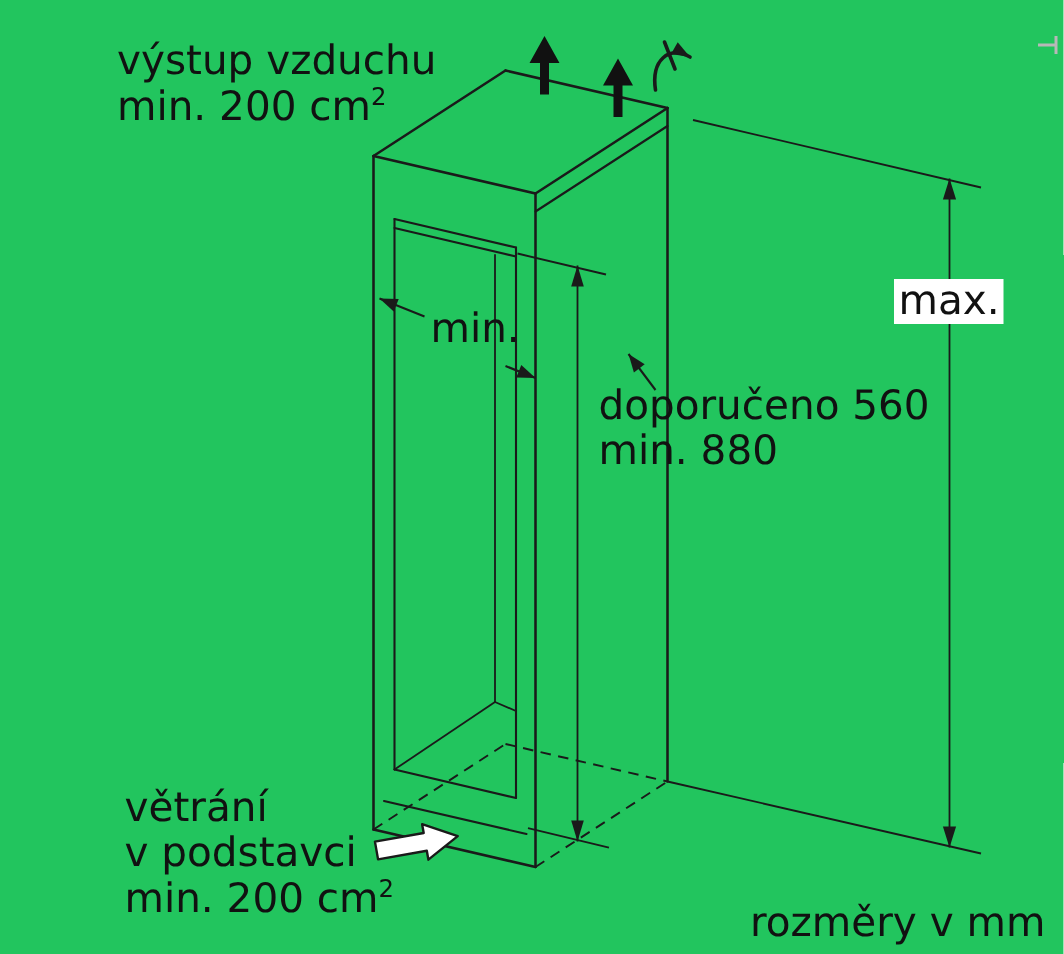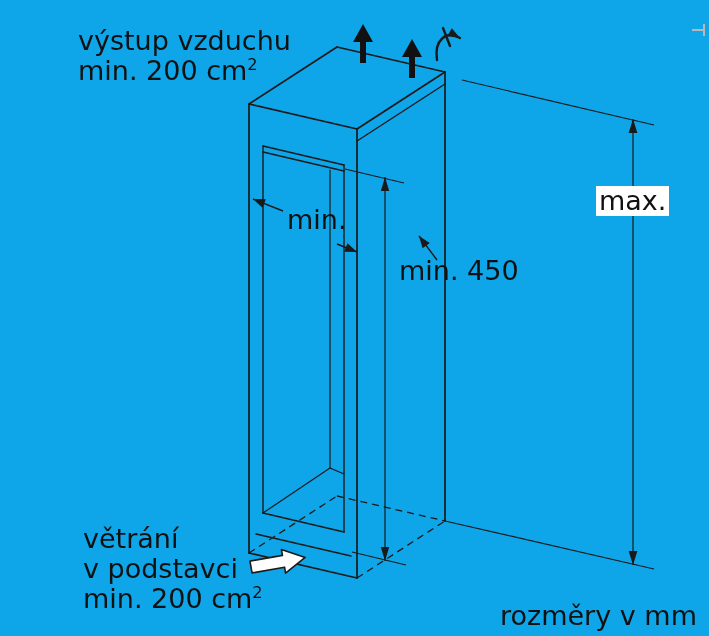--- a/index.html
+++ b/index.html
@@ -1,17 +1,17 @@
 <!DOCTYPE html>
 <html><head>
 <meta charset="utf-8">
 <style>
   html,body{margin:0;padding:0;background:#fff;}
   .stage{
-    position:relative;width:709px;height:636px;background:#0ea5e9;
+    position:relative;width:709px;height:636px;background:#22c55e;
     overflow:hidden;font-family:"DejaVu Sans", sans-serif;color:#111;
   }
   .stage svg{position:absolute;left:0;top:0;}
   .lbl{
     position:absolute;font-size:27px;line-height:1.12;color:#111;
     white-space:nowrap;
   }
   .lbl .row{display:block;}
   .indent10{margin-left:10px;}
   .dimbg{background:#fff;padding:0 3px;}
@@ -112,21 +112,22 @@
   <div class="lbl" id="lbl-air-outlet">
     <span class="row">výstup vzduchu</span>
     <span class="row"><span>min. 200 cm</span><sup>2</sup></span>
   </div>
 
   <div class="lbl" id="lbl-width">
     <span class="row indent10">min.</span>
   </div>
 
   <div class="lbl" id="lbl-depth">
-    <span class="row">min. 450</span>
+    <span class="row">doporučeno 560</span>
+    <span class="row">min. 880</span>
   </div>
 
 
   <div class="lbl" id="lbl-max">
     <span class="row dimbg">max.</span>
   </div>
 
   <div class="lbl" id="lbl-vent">
     <span class="row">větrání</span>
     <span class="row">v podstavci</span>

